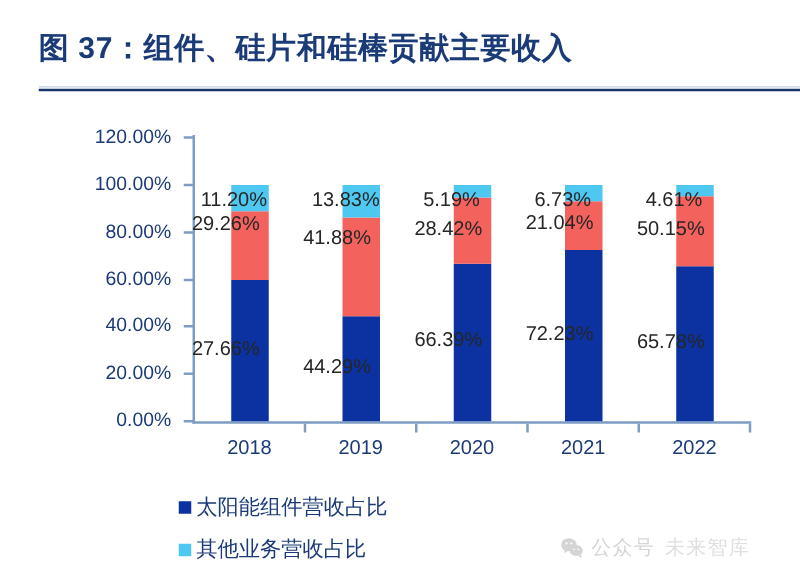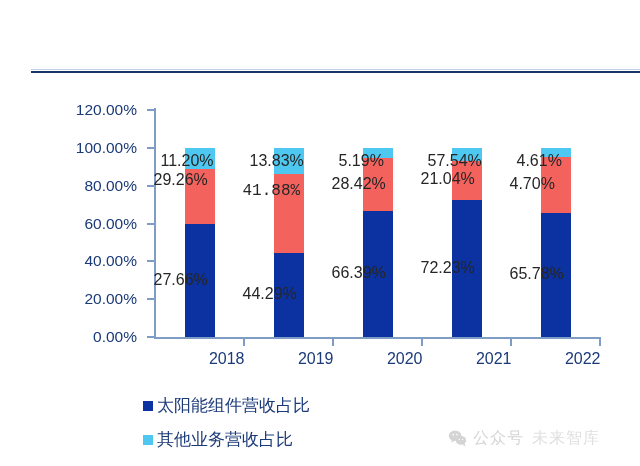--- a/index.html
+++ b/index.html
@@ -110,21 +110,21 @@
     position: absolute;
     top: 263px;
     width: 2px;
     height: 7px;
     background: #7e9cc4;
   }
   .x-label {
     position: absolute;
     top: 274px;
     width: 90px;
-    text-align: right;
+    text-align: center;
     font-size: 16px;
     color: #1b3a78;
   }
 
   
   .bar-group {
     position: absolute;
     bottom: 0;
     width: 30px;
   }
@@ -194,20 +194,21 @@
     font-size: 16px;
     color: #9a9a9a;
     letter-spacing: 1px;
   }
   .wm-text.faint { opacity: 0.75; }
 </style>
 </head>
 <body>
 
 <div id="title-block">
+  <div id="figure-title">图 37：组件、硅片和硅棒贡献主要收入</div>
   <div id="title-rule-top"></div>
   <div id="title-rule"></div>
 </div>
 
 <div id="chart-area">
   <div id="y-axis-line"></div>
   <div id="x-axis-line"></div>
   <div id="y-axis-ticks">
       <div class="y-tick" style="top: 260px;"></div>
       <div class="y-tick" style="top: 222.167px;"></div>
@@ -279,30 +280,30 @@
         <div class="seg seg-main" title="太阳能组件营收占比 65.78%" style="height: 124.434px; bottom: 0px; background: rgb(11, 50, 160);"></div>
         <div class="seg seg-wafer" title="硅片及硅棒营收占比 29.61%" style="height: 56.0123px; bottom: 124.434px; background: rgb(244, 98, 94);"></div>
         <div class="seg seg-other" title="其他业务营收占比 4.61%" style="height: 8.72058px; bottom: 180.446px; background: rgb(78, 200, 240);"></div>
       </div>
     </div>
   <div id="data-labels">
       <div class="dlabel" style="left: 160.5px; top: 75.8333px;">11.20%</div>
       <div class="dlabel" style="left: 153.5px; top: 95px;">29.26%</div>
       <div class="dlabel" style="left: 153.5px; top: 194.685px;">27.66%</div>
       <div class="dlabel" style="left: 249.5px; top: 75.8333px;">13.83%</div>
-      <div class="dlabel" style="left: 242.5px; top: 105.833px; font-family: Liberation Mono, monospace;">41.88%</div>
+      <div class="dlabel" style="left: 242.5px; top: 105.833px;">41.88%</div>
       <div class="dlabel" style="left: 242.5px; top: 209.109px;">44.29%</div>
       <div class="dlabel" style="left: 338.5px; top: 75.8333px;">5.19%</div>
       <div class="dlabel" style="left: 331.5px; top: 98.5317px;">28.42%</div>
       <div class="dlabel" style="left: 331.5px; top: 188.206px;">66.39%</div>
-      <div class="dlabel" style="left: 427.5px; top: 75.8333px;">57.54%</div>
+      <div class="dlabel" style="left: 427.5px; top: 75.8333px;">6.73%</div>
       <div class="dlabel" style="left: 420.5px; top: 94.4646px;">21.04%</div>
       <div class="dlabel" style="left: 420.5px; top: 182.682px;">72.23%</div>
       <div class="dlabel" style="left: 516.5px; top: 75.8333px;">4.61%</div>
-      <div class="dlabel" style="left: 509.5px; top: 98.56px;">4.70%</div>
+      <div class="dlabel" style="left: 509.5px; top: 98.56px;">50.15%</div>
       <div class="dlabel" style="left: 509.5px; top: 188.783px;">65.78%</div>
     </div>
 
   <div id="legend">
     <div class="legend-row" id="legend-row-1" style="top:0px;">
         <div class="legend-item">
           <span class="legend-swatch" style="background: rgb(11, 50, 160);"></span>
           <span class="legend-text">太阳能组件营收占比</span>
         </div>
       </div>

